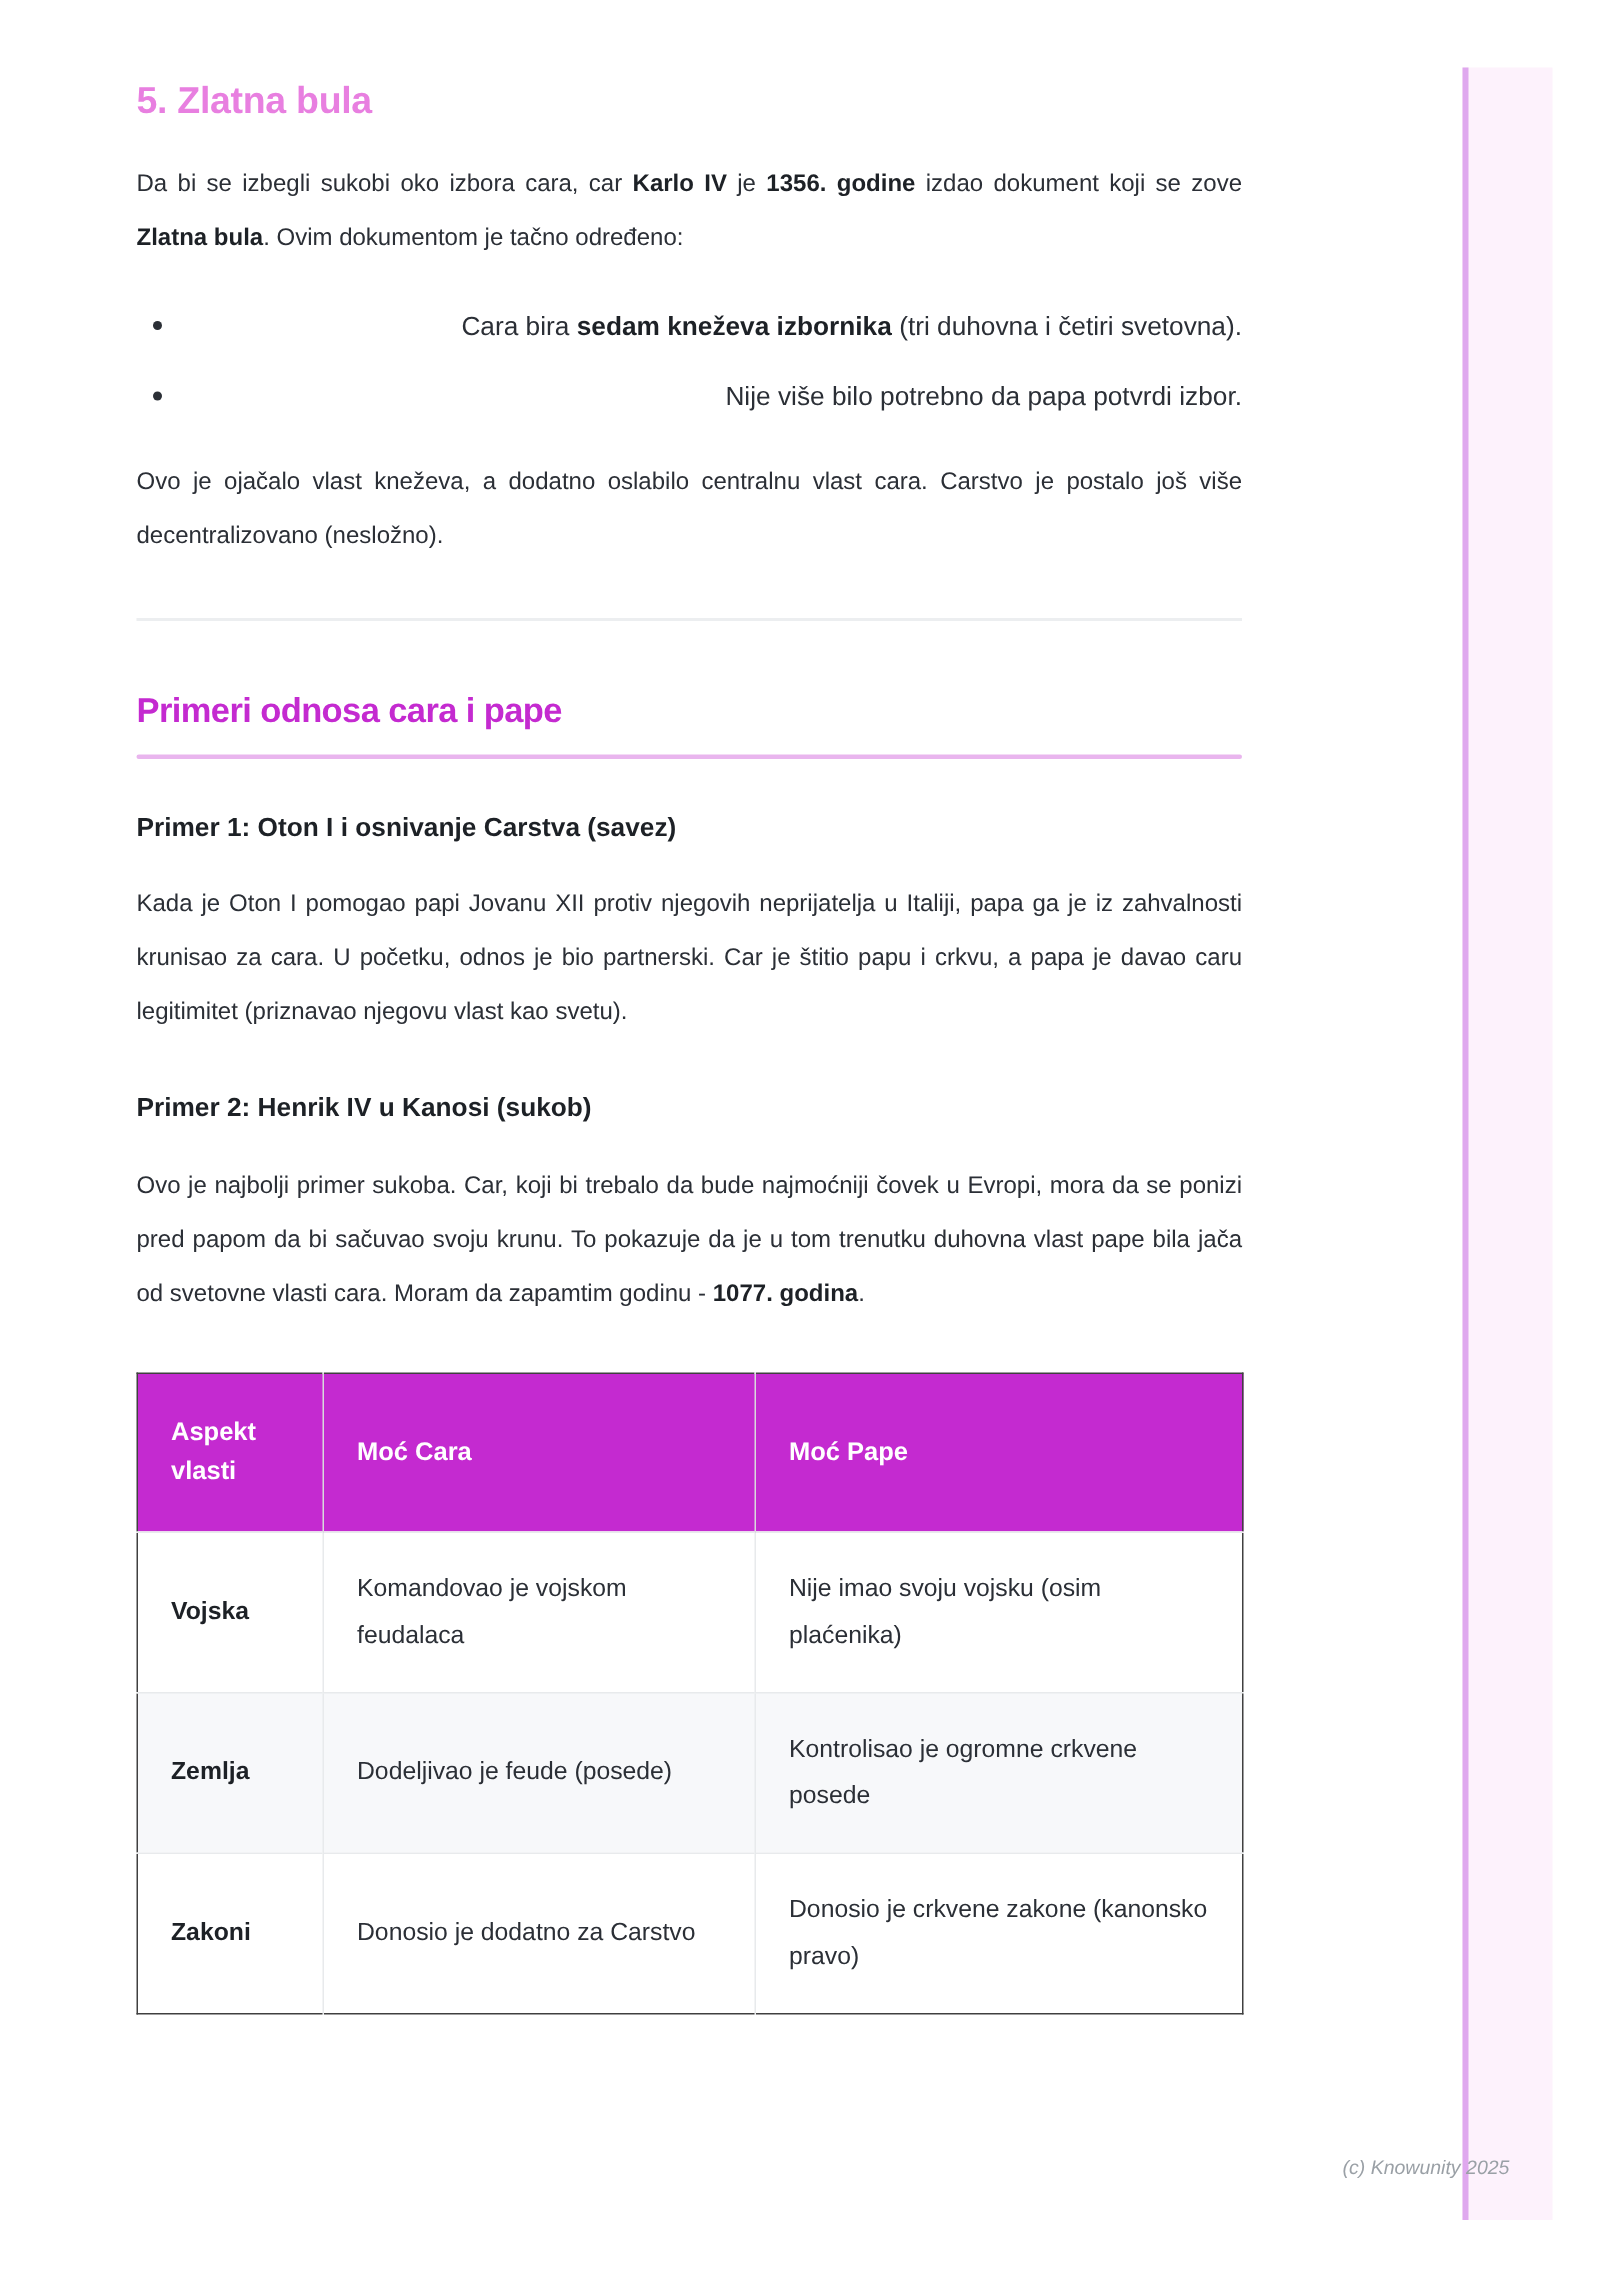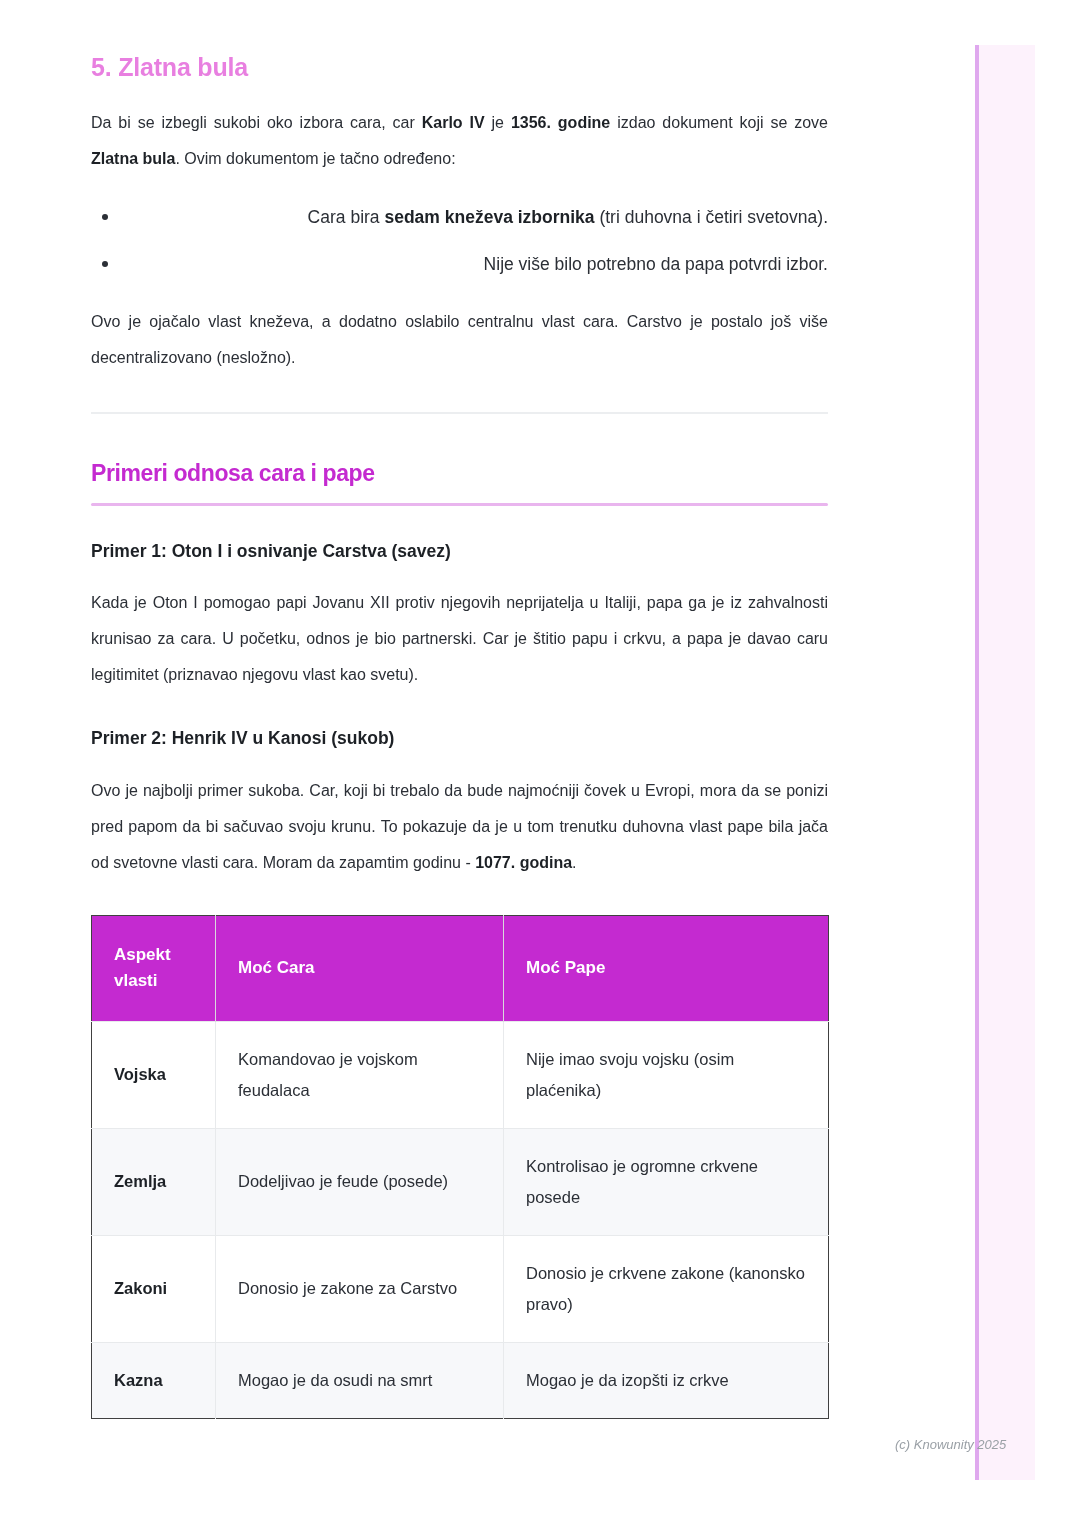--- a/index.html
+++ b/index.html
@@ -226,27 +226,22 @@
           <td>Komandovao je vojskom feudalaca</td>
           <td>Nije imao svoju vojsku (osim plaćenika)</td>
         </tr>
         <tr>
           <td class="rowhead">Zemlja</td>
           <td>Dodeljivao je feude (posede)</td>
           <td>Kontrolisao je ogromne crkvene posede</td>
         </tr>
         <tr>
           <td class="rowhead">Zakoni</td>
-          <td>Donosio je zakone za Carstvo</td>
+          <td>Donosio je dodatno za Carstvo</td>
           <td>Donosio je crkvene zakone (kanonsko pravo)</td>
-        </tr>
-        <tr>
-          <td class="rowhead">Kazna</td>
-          <td>Mogao je da osudi na smrt</td>
-          <td>Mogao je da izopšti iz crkve</td>
         </tr>
       </tbody>
     </table>
   </div>
 
 </div>
 
 <div id="watermark">(c) Knowunity 2025</div>
 
 </body></html>

